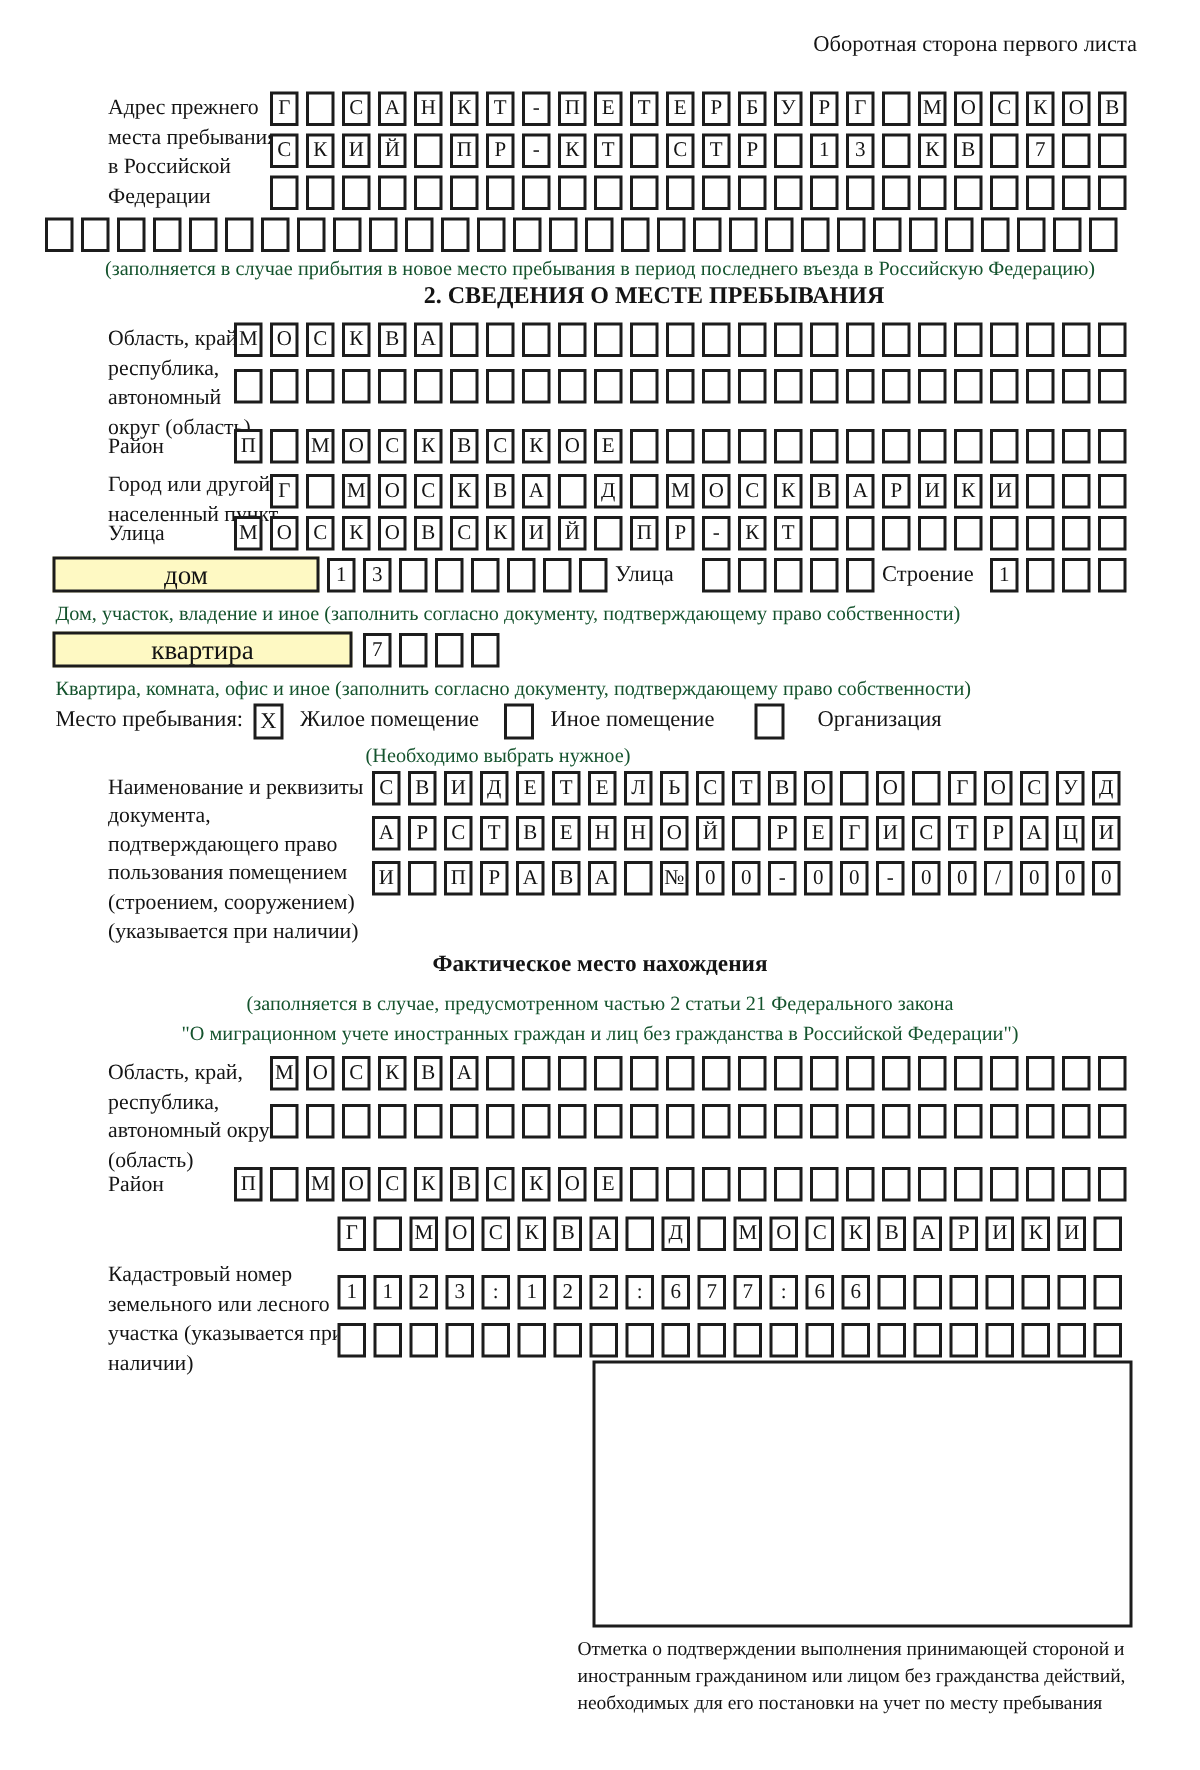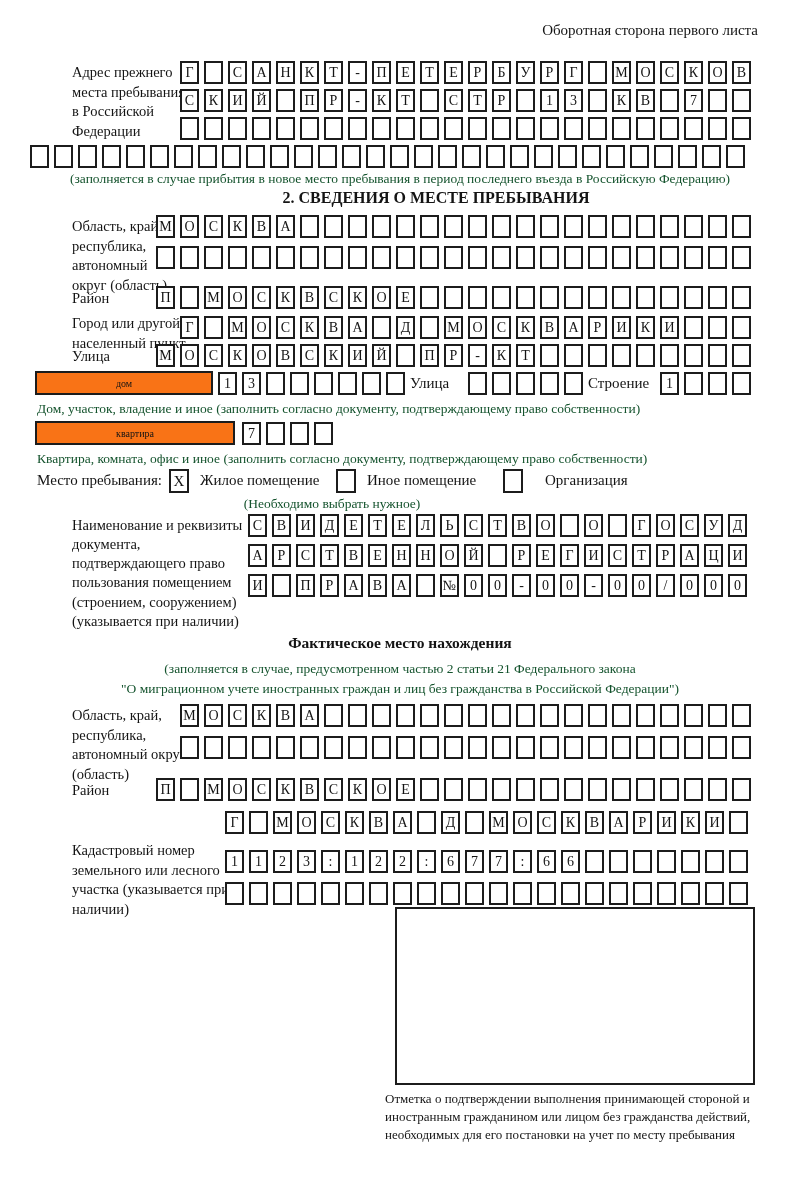--- a/index.html
+++ b/index.html
@@ -12,21 +12,21 @@
   .note{position:absolute;font-size:13.5px;color:#14532d;white-space:nowrap;}
   .center{text-align:center;width:100%;left:0;}
   .title{position:absolute;font-weight:bold;font-size:16px;text-align:center;width:100%;left:0;}
   .cellrow{position:absolute;display:flex;}
   .cell{
     box-sizing:content-box;width:15px;height:19px;border:2px solid #1c1c1c;margin-right:5px;
     font-size:14px;line-height:19px;text-align:center;background:#fff;flex:none;
   }
   .wbox{
     position:absolute;box-sizing:border-box;border:2px solid #1c1c1c;height:24px;
-    display:flex;align-items:center;justify-content:center;font-size:10px;background:#f97316;
+    display:flex;align-items:center;justify-content:center;font-size:18px;background:#fef9c3;
   }
   .chk{
     position:absolute;box-sizing:border-box;width:20px;height:24px;border:2px solid #1c1c1c;
     text-align:center;font-size:15px;line-height:20px;background:#fff;
   }
   .inline-lbl{position:absolute;font-size:15px;white-space:nowrap;}
   .stamp-box{position:absolute;box-sizing:border-box;border:2px solid #1c1c1c;background:#fff;}
   .caption{position:absolute;font-size:13px;line-height:1.4;}
 </style>
 </head>

